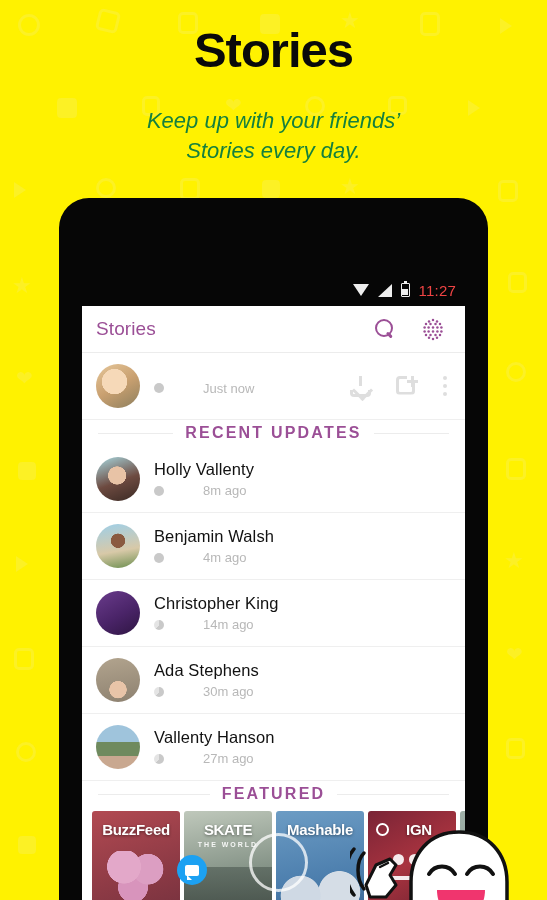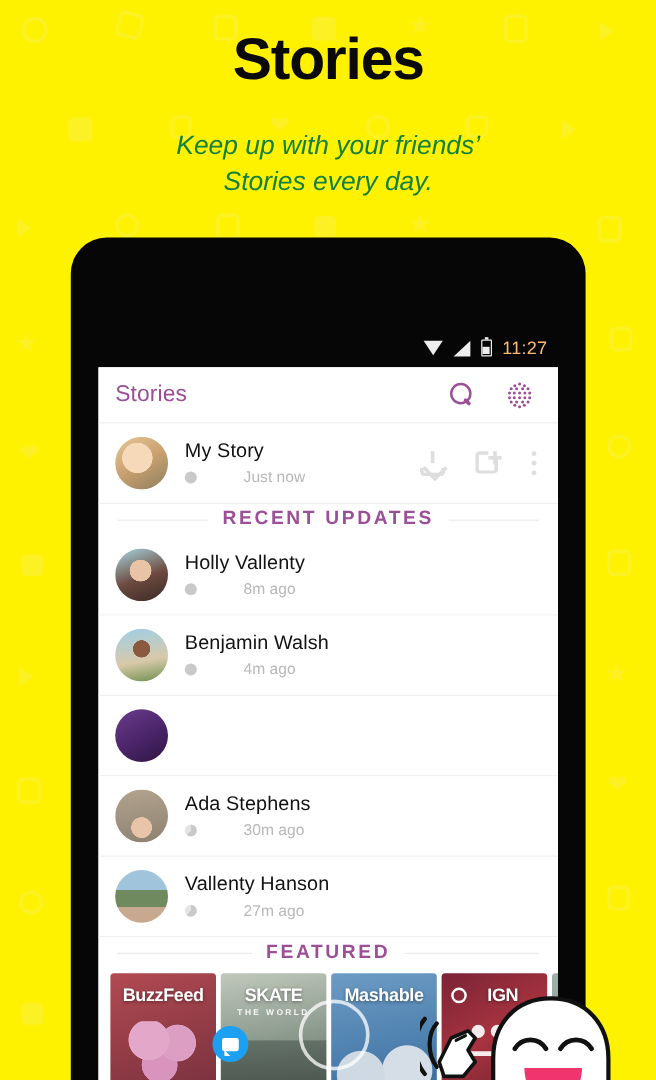--- a/index.html
+++ b/index.html
@@ -34,21 +34,21 @@
   }
 
   
   .phone {
     position:absolute; left:59px; top:198px; width:429px; height:760px;
     background:#060606; border-radius:30px 30px 0 0; z-index:3;
   }
   .statusbar {
     position:absolute; left:0; right:0; top:78px; height:28px;
     display:flex; align-items:center; justify-content:flex-end;
-    padding-right:32px; gap:9px; color:#fdba74;
+    padding-right:32px; gap:9px; color:#ef4444;
   }
   .sb-time { font-size:15px; letter-spacing:.2px; }
   .ico-wifi { width:16px;height:12px; position:relative; }
   .ico-wifi:before{
     content:""; position:absolute; left:0; top:0;
     border-left:8px solid transparent; border-right:8px solid transparent;
     border-top:12px solid #eee;
   }
   .ico-sig { width:14px;height:13px; position:relative; }
   .ico-sig:before{
@@ -292,21 +292,20 @@
             </g>
           </svg>
         </div>
       </div>
     </div>
 
     <div class="story-row">
       <div class="avatar" style="background:radial-gradient(circle at 42% 40%, #f6d9b8 0 34%, transparent 35%),
                   linear-gradient(150deg,#e6c79a,#c9a070 50%,#8d7f5e);"></div>
       <div class="row-text">
-        <div class="row-name">My Story</div>
         <div class="row-meta">
           <span class="meta-dot"></span>
           <span class="row-time">Just now</span>
         </div>
       </div>
       <div class="row-actions">
         <div class="ico-dl">
             <i class="ico-dl-tray"></i>
           </div>
         <div class="ico-add">
@@ -346,20 +345,27 @@
         <div class="row-name">Benjamin Walsh</div>
         <div class="row-meta">
           <span class="meta-dot"></span>
           <span class="row-time">4m ago</span>
         </div>
       </div>
     </div>
 
     <div class="story-row">
       <div class="avatar" style="background:linear-gradient(150deg,#6a3c8c,#4a2468 55%,#2e1542);"></div>
+      <div class="row-text">
+        <div class="row-name">Christopher King</div>
+        <div class="row-meta">
+          <span class="meta-pie"></span>
+          <span class="row-time">14m ago</span>
+        </div>
+      </div>
     </div>
 
     <div class="story-row">
       <div class="avatar" style="background:radial-gradient(circle at 50% 72%, #e8c4a8 0 22%, transparent 23%),
                   linear-gradient(170deg,#b2a48e,#8d8170);"></div>
       <div class="row-text">
         <div class="row-name">Ada Stephens</div>
         <div class="row-meta">
           <span class="meta-pie"></span>
           <span class="row-time">30m ago</span>

